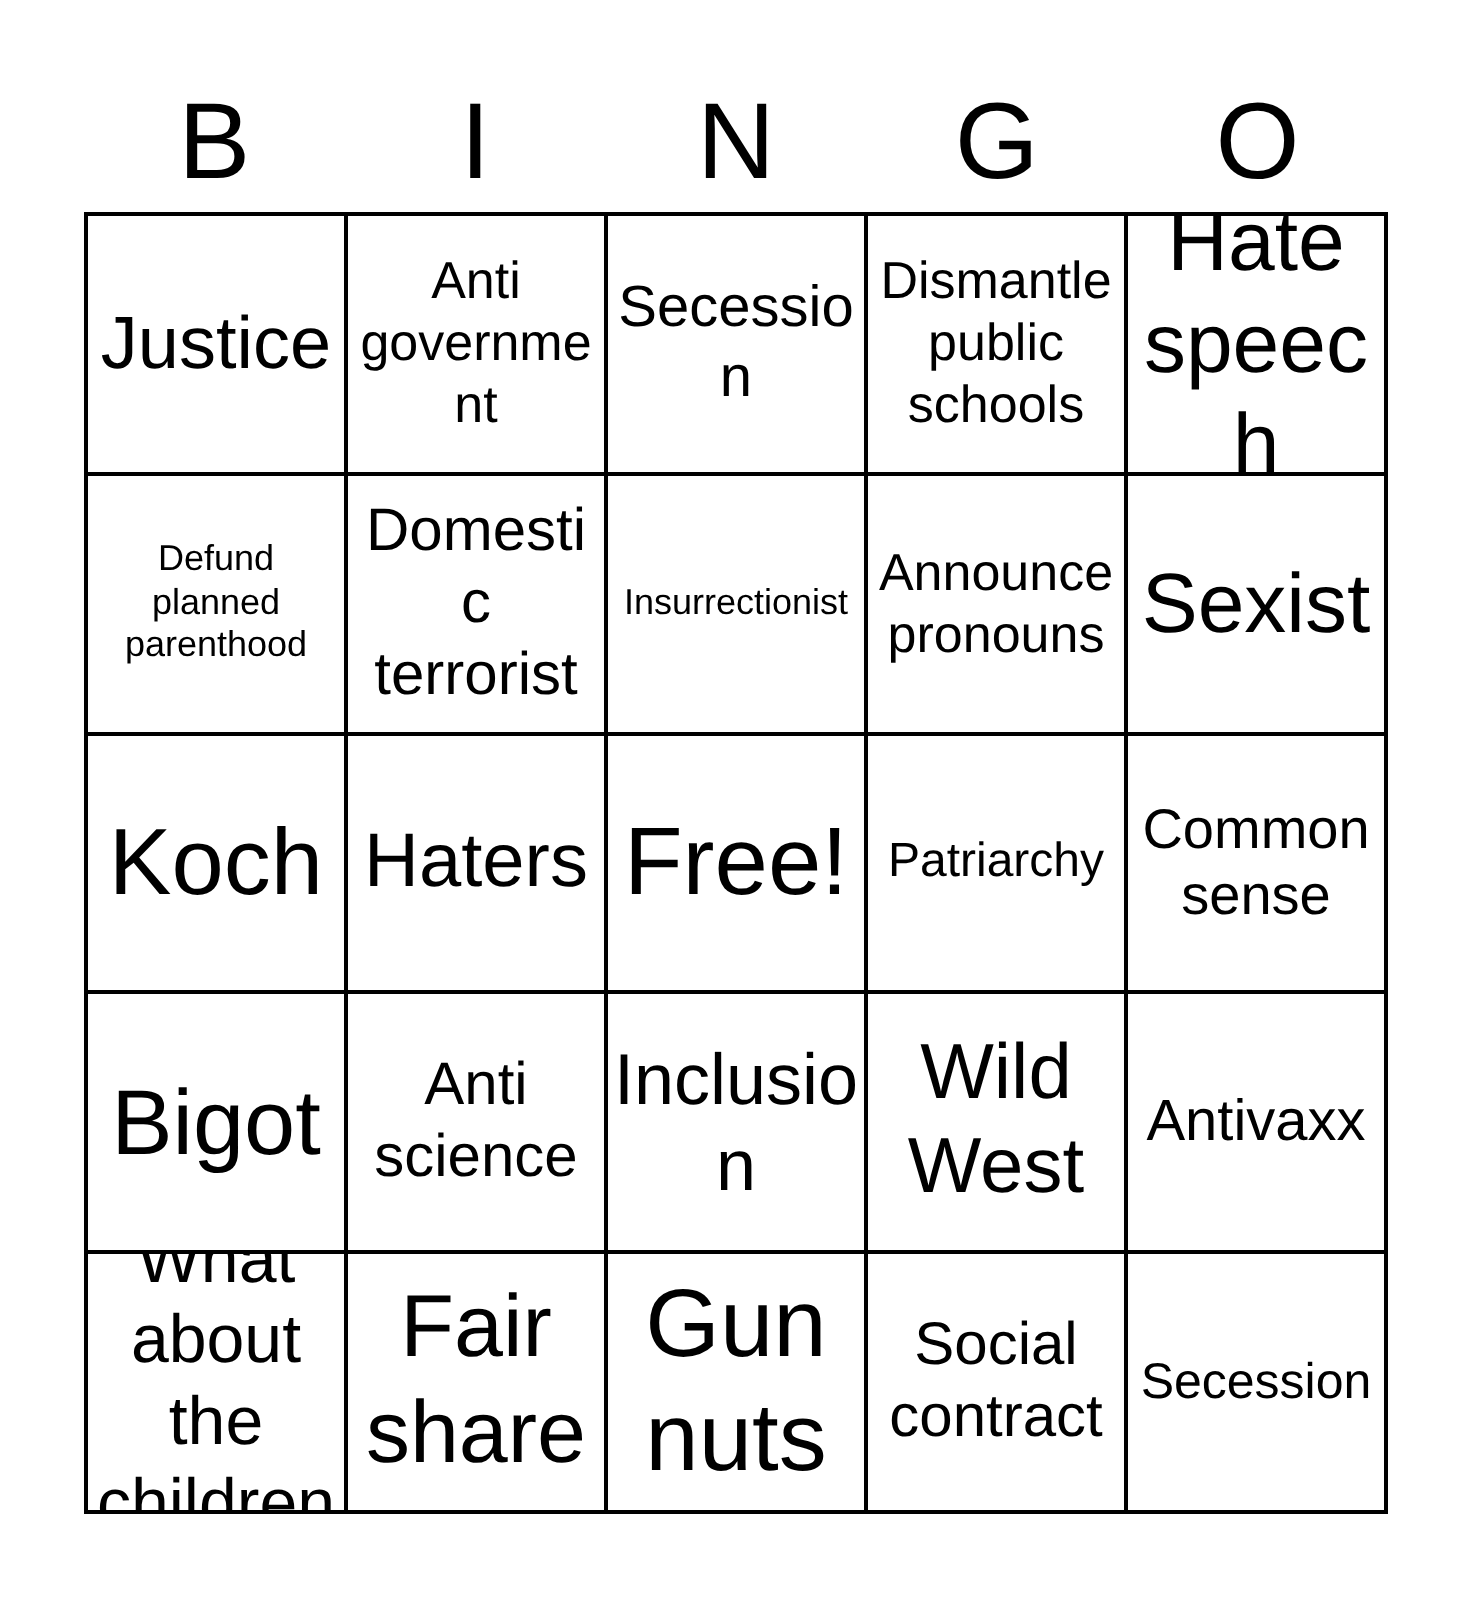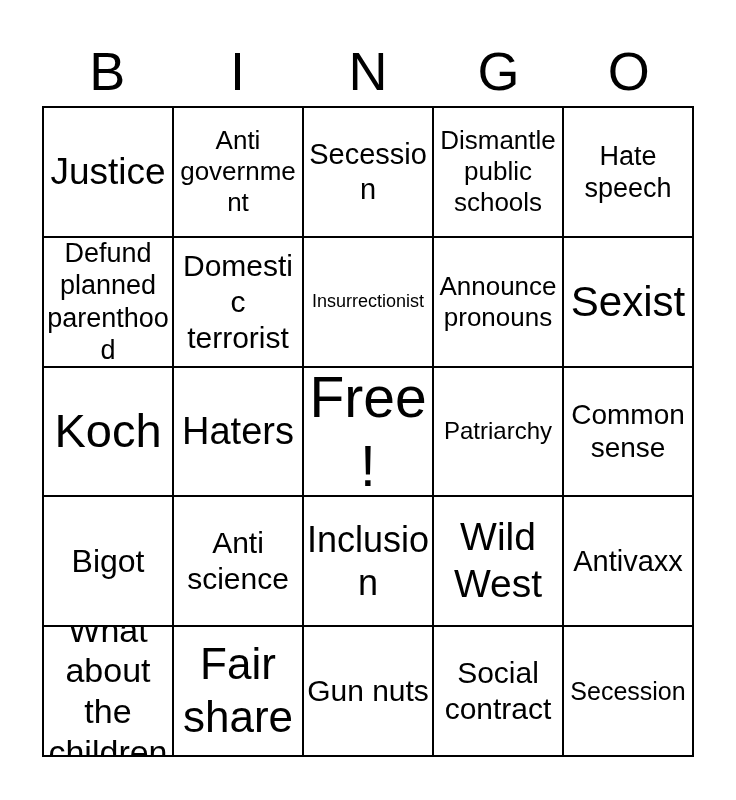--- a/index.html
+++ b/index.html
@@ -79,25 +79,25 @@
     </div>
     <div class="cell" style="font-size:26px">
       <span class="cell-label">Anti government</span>
     </div>
     <div class="cell" style="font-size:29px">
       <span class="cell-label">Secession</span>
     </div>
     <div class="cell" style="font-size:26px">
       <span class="cell-label">Dismantle public schools</span>
     </div>
-    <div class="cell" style="font-size:27px">
+    <div class="cell" style="font-size:42px">
       <span class="cell-label">Hate speech</span>
     </div>
 
-    <div class="cell" style="font-size:27px">
+    <div class="cell" style="font-size:18px">
       <span class="cell-label">Defund planned parenthood</span>
     </div>
     <div class="cell" style="font-size:30px">
       <span class="cell-label">Domestic terrorist</span>
     </div>
     <div class="cell" style="font-size:18px">
       <span class="cell-label">Insurrectionist</span>
     </div>
     <div class="cell" style="font-size:26px">
       <span class="cell-label">Announce pronouns</span>
@@ -105,31 +105,31 @@
     <div class="cell" style="font-size:42px">
       <span class="cell-label">Sexist</span>
     </div>
 
     <div class="cell" style="font-size:47px">
       <span class="cell-label">Koch</span>
     </div>
     <div class="cell" style="font-size:38px">
       <span class="cell-label">Haters</span>
     </div>
-    <div class="cell" style="font-size:57px">
+    <div class="cell" style="font-size:48px">
       <span class="cell-label">Free!</span>
     </div>
     <div class="cell" style="font-size:24px">
       <span class="cell-label">Patriarchy</span>
     </div>
     <div class="cell" style="font-size:28px">
       <span class="cell-label">Common sense</span>
     </div>
 
-    <div class="cell" style="font-size:32px">
+    <div class="cell" style="font-size:46px">
       <span class="cell-label">Bigot</span>
     </div>
     <div class="cell" style="font-size:30px">
       <span class="cell-label">Anti science</span>
     </div>
     <div class="cell" style="font-size:36px">
       <span class="cell-label">Inclusion</span>
     </div>
     <div class="cell" style="font-size:39px">
       <span class="cell-label">Wild West</span>
@@ -137,21 +137,21 @@
     <div class="cell" style="font-size:29px">
       <span class="cell-label">Antivaxx</span>
     </div>
 
     <div class="cell" style="font-size:34px">
       <span class="cell-label">What about the children</span>
     </div>
     <div class="cell" style="font-size:44px">
       <span class="cell-label">Fair share</span>
     </div>
-    <div class="cell" style="font-size:30px">
+    <div class="cell" style="font-size:48px">
       <span class="cell-label">Gun nuts</span>
     </div>
     <div class="cell" style="font-size:30px">
       <span class="cell-label">Social contract</span>
     </div>
     <div class="cell" style="font-size:25px">
       <span class="cell-label">Secession</span>
     </div>
 
   </div>

